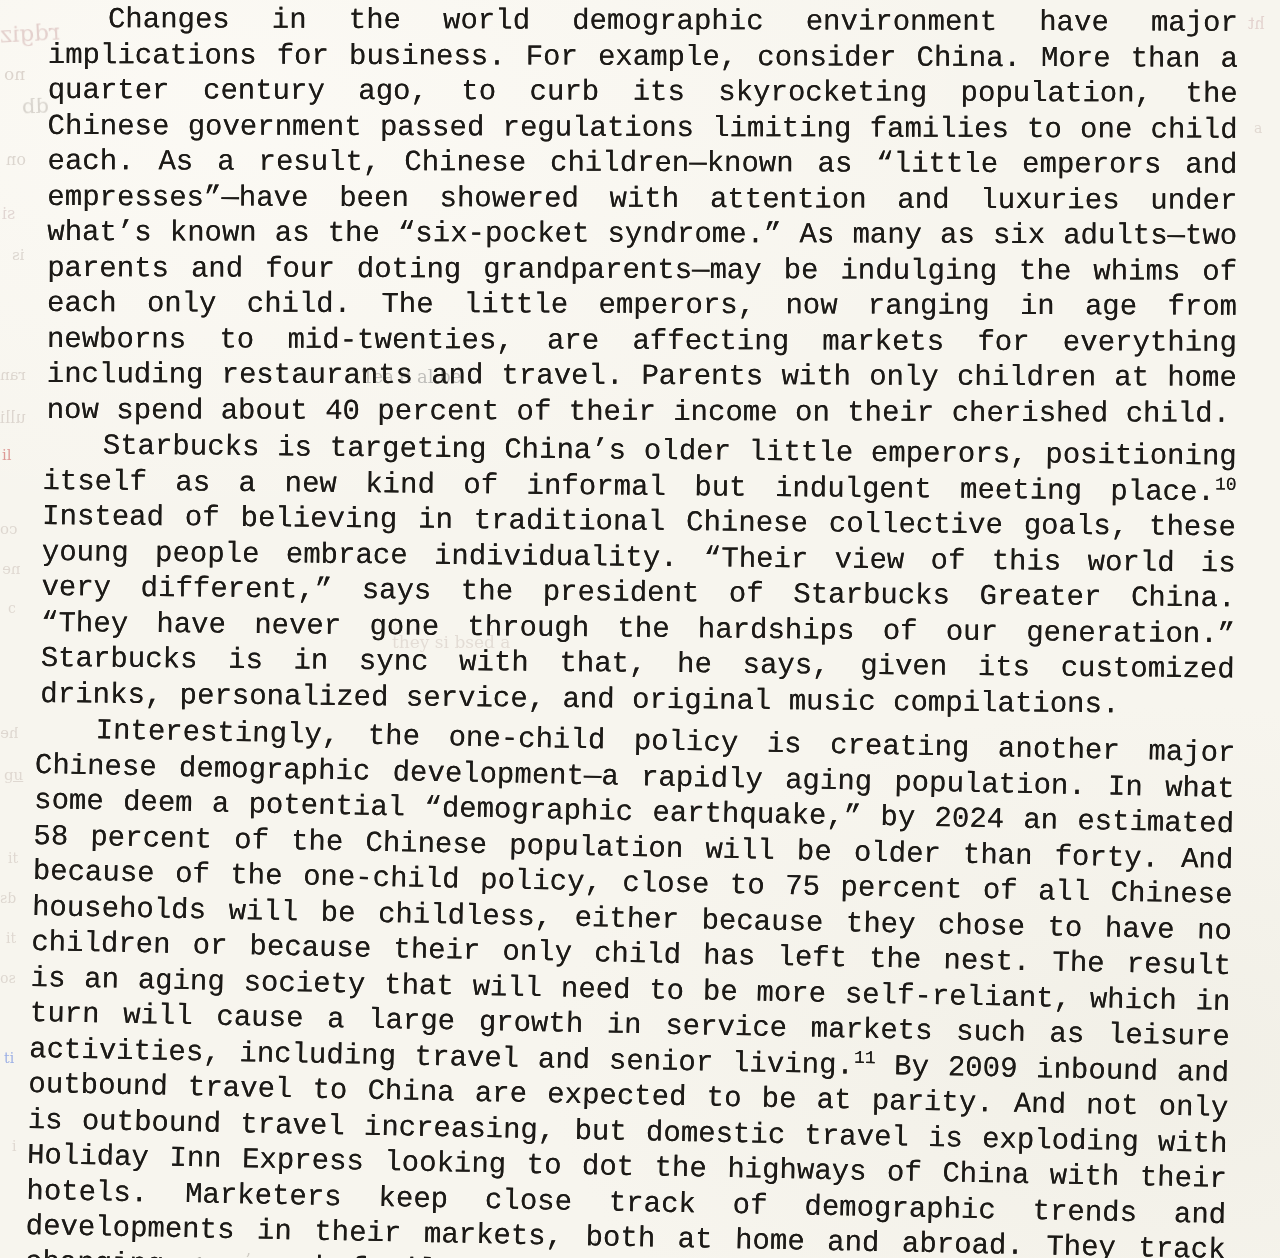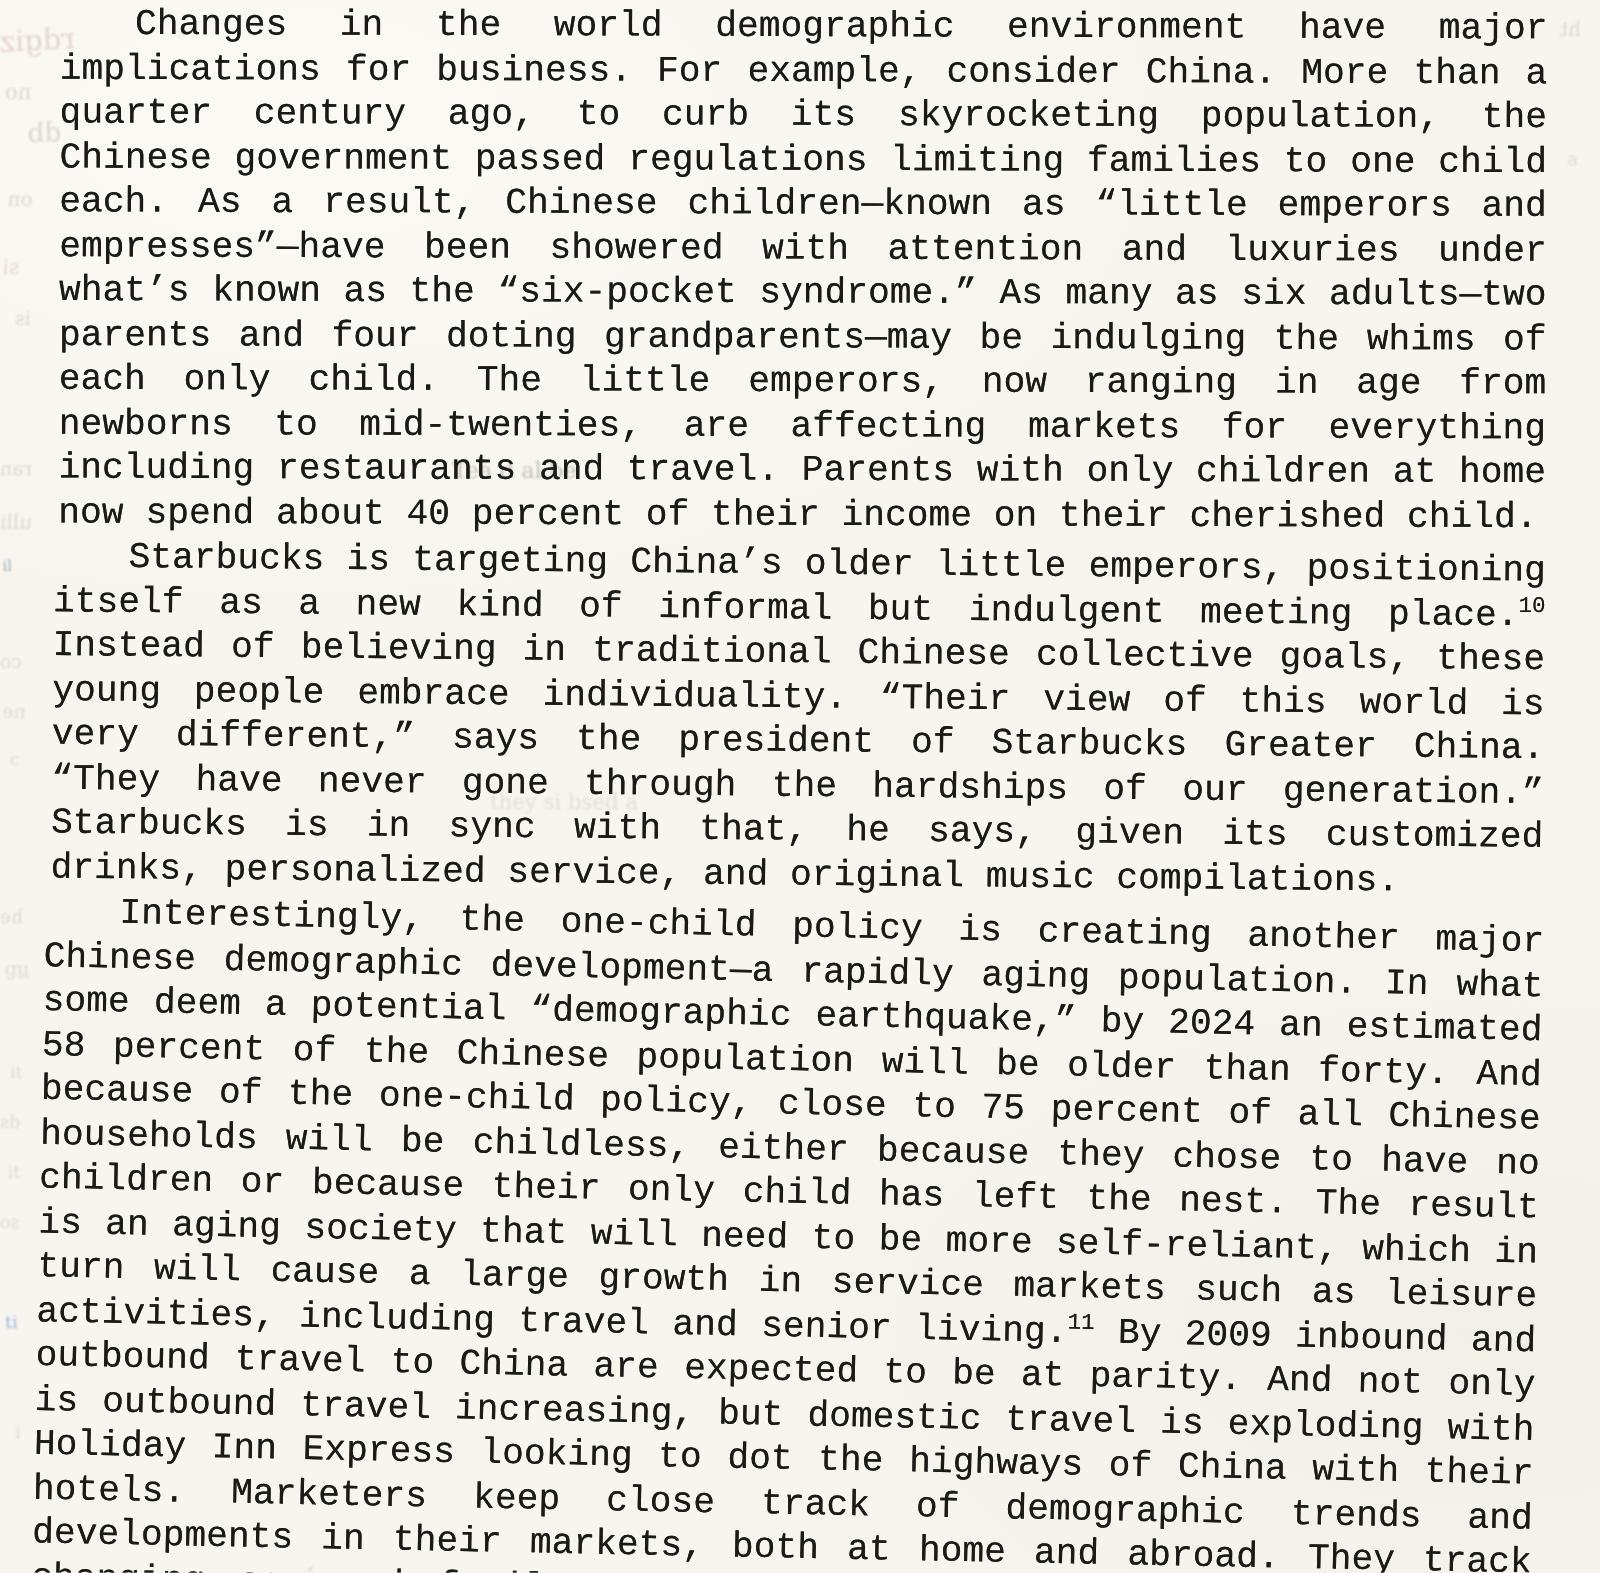--- a/index.html
+++ b/index.html
@@ -66,21 +66,21 @@
   <div>
       <span class="artifact" style="left: 0px; top: 20px; font-size: 23px; color: rgb(197, 154, 154); transform: rotate(-3deg) scaleX(-1);">rdgiz</span>
       <span class="artifact" style="left: 4px; top: 64px; font-size: 17px; color: rgb(179, 164, 155); transform: rotate(0deg) scaleX(-1);">no</span>
       <span class="artifact" style="left: 22px; top: 94px; font-size: 21px; color: rgb(169, 162, 154); transform: rotate(-2deg) scaleX(-1);">db</span>
       <span class="artifact" style="left: 6px; top: 150px; font-size: 16px; color: rgb(179, 168, 160); transform: rotate(0deg) scaleX(-1);">on</span>
       <span class="artifact" style="left: 2px; top: 204px; font-size: 16px; color: rgb(192, 168, 168); transform: rotate(0deg) scaleX(-1);">si</span>
       <span class="artifact" style="left: 12px; top: 246px; font-size: 15px; color: rgb(181, 170, 162); transform: rotate(0deg) scaleX(-1);">is</span>
       <span class="artifact" style="left: 0px; top: 366px; font-size: 15px; color: rgb(185, 172, 164); transform: rotate(0deg) scaleX(-1);">ran</span>
       <span class="artifact" style="left: 362px; top: 366px; font-size: 18px; color: #737373; transform: rotate(0deg);">Tea d al be</span>
       <span class="artifact" style="left: 0px; top: 408px; font-size: 16px; color: rgb(185, 172, 164); transform: rotate(0deg) scaleX(-1);">ulli</span>
-      <span class="artifact" style="left: 2px; top: 446px; font-size: 12px; color: #0c4a6e; transform: rotate(0deg);">il</span>
+      <span class="artifact" style="left: 2px; top: 446px; font-size: 15px; color: #b91c1c; transform: rotate(0deg);">il</span>
       <span class="artifact" style="left: 0px; top: 520px; font-size: 15px; color: rgb(189, 176, 168); transform: rotate(0deg) scaleX(-1);">co</span>
       <span class="artifact" style="left: 2px; top: 560px; font-size: 15px; color: rgb(192, 178, 170); transform: rotate(0deg) scaleX(-1);">ne</span>
       <span class="artifact" style="left: 8px; top: 600px; font-size: 14px; color: rgb(192, 178, 170); transform: rotate(0deg);">c</span>
       <span class="artifact" style="left: 392px; top: 632px; font-size: 17px; color: rgb(200, 187, 179); transform: rotate(0deg);">they si bsed a</span>
       <span class="artifact" style="left: 0px; top: 724px; font-size: 15px; color: rgb(189, 176, 168); transform: rotate(0deg) scaleX(-1);">he</span>
       <span class="artifact" style="left: 4px; top: 766px; font-size: 15px; color: rgb(192, 178, 170); transform: rotate(0deg); text-decoration: underline;">gu</span>
       <span class="artifact" style="left: 8px; top: 850px; font-size: 14px; color: rgb(192, 178, 170); transform: rotate(0deg);">it</span>
       <span class="artifact" style="left: 0px; top: 890px; font-size: 14px; color: rgb(189, 176, 168); transform: rotate(0deg) scaleX(-1);">ds</span>
       <span class="artifact" style="left: 6px; top: 930px; font-size: 14px; color: rgb(192, 178, 170); transform: rotate(0deg);">it</span>
       <span class="artifact" style="left: 0px; top: 970px; font-size: 14px; color: rgb(189, 176, 168); transform: rotate(0deg) scaleX(-1);">so</span>

